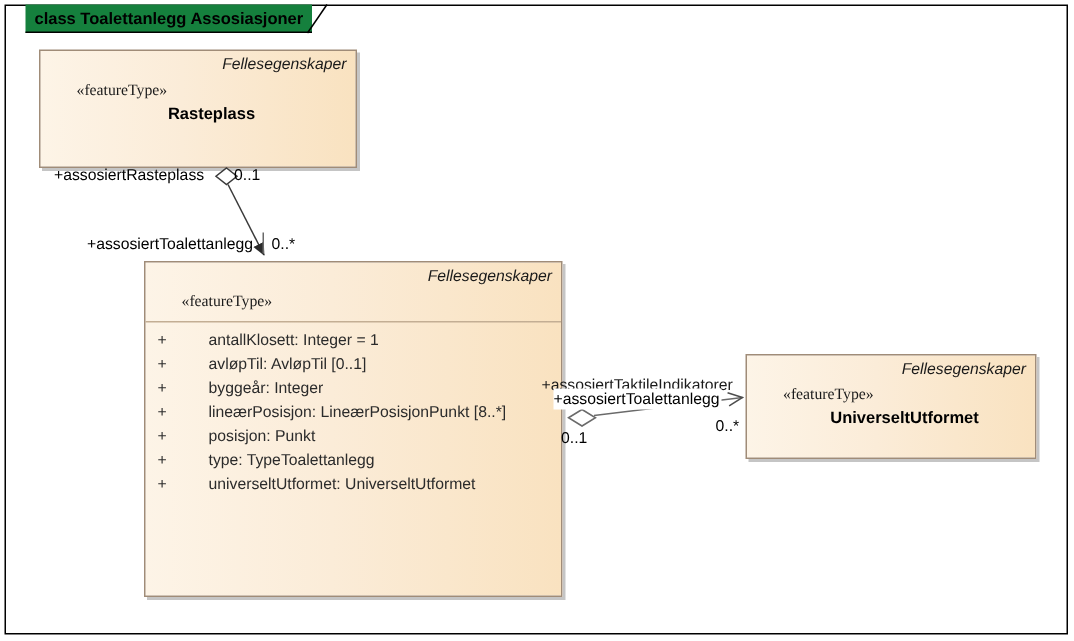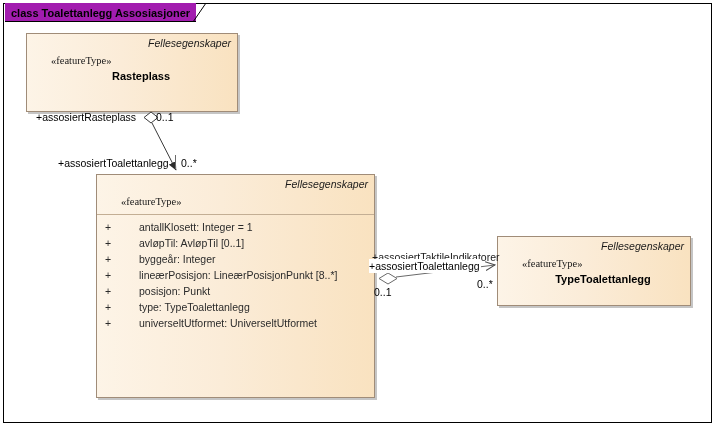--- a/index.html
+++ b/index.html
@@ -28,25 +28,25 @@
     width: 709px;
     height: 420px;
     border: 1px solid #000000;
     box-sizing: border-box;
     background: #ffffff;
   }
 
   
   .title-tab {
     position: absolute;
-    left: 5px;
+    left: 17px;
     top: 3px;
     height: 19px;
     box-sizing: border-box;
-    background: #a21caf;
+    background: #15803d;
     display: flex;
     align-items: center;
     padding: 0 4px 0 6px;
     border-right: 0;
     z-index: 6;
   }
   .title-tab .tab-body {
     position: absolute;
     left: 0;
     top: 0;
@@ -227,21 +227,21 @@
         <span class="attr-vis">+</span>
         <span class="attr-text">universeltUtformet: UniverseltUtformet</span>
       </div>
     </div>
   </div>
 
   <div class="uml-class" style="left:497px; top:236px; width:194px; height:70px;">
     <div class="uml-head">
       <div class="uml-ns">Fellesegenskaper</div>
       <div class="uml-stereo">«featureType»</div>
-      <div class="uml-name">TypeToalettanlegg</div>
+      <div class="uml-name">UniverseltUtformet</div>
     </div>
   </div>
 
   <svg class="connectors" width="716" height="427" viewBox="0 0 716 427">
     <defs>
       <marker id="filledArrow" markerWidth="9" markerHeight="9" refX="8" refY="4.5" orient="auto" markerUnits="userSpaceOnUse">
         <path d="M0,0.6 L8.6,4.5 L0,8.4 z" fill="#2b2b2b"></path>
       </marker>
       <marker id="openArrow" markerWidth="11" markerHeight="10" refX="10" refY="5" orient="auto" markerUnits="userSpaceOnUse">
         <path d="M0.5,0.6 L10,5 L0.5,9.4" fill="none" stroke="#4d4d4d" stroke-width="1"></path>
@@ -261,19 +261,19 @@
     </g>
   </svg>
 
   <div class="edge-label" style="left:36px; top:111px;">+assosiertRasteplass</div>
   <div class="mult-label" style="left:156px; top:111px;">0..1</div>
 
   <div class="edge-label" style="left:58px; top:157px;">+assosiertToalettanlegg</div>
   <div class="mult-label" style="left:181px; top:157px;">0..*</div>
   <div style="position:absolute; left:175px; top:155px; width:1px; height:14px; background:#6a6a6a; z-index:7;"></div>
 
-  <div class="edge-label" style="left:372px; top:251px; color:#1a1a1a;">+assosiertTaktileIndikatorer</div>
+  <div class="edge-label" style="left:361px; top:251px; color:#1a1a1a;">+assosiertTaktileIndikatorer</div>
   <div class="edge-label boxed" style="left:369px; top:259px; padding:1px 1px 1px 0;">+assosiertToalettanlegg</div>
 
   <div class="mult-label" style="left:374px; top:286px;">0..1</div>
   <div class="mult-label" style="left:477px; top:278px;">0..*</div>
 
 </div>
 
 </body></html>

